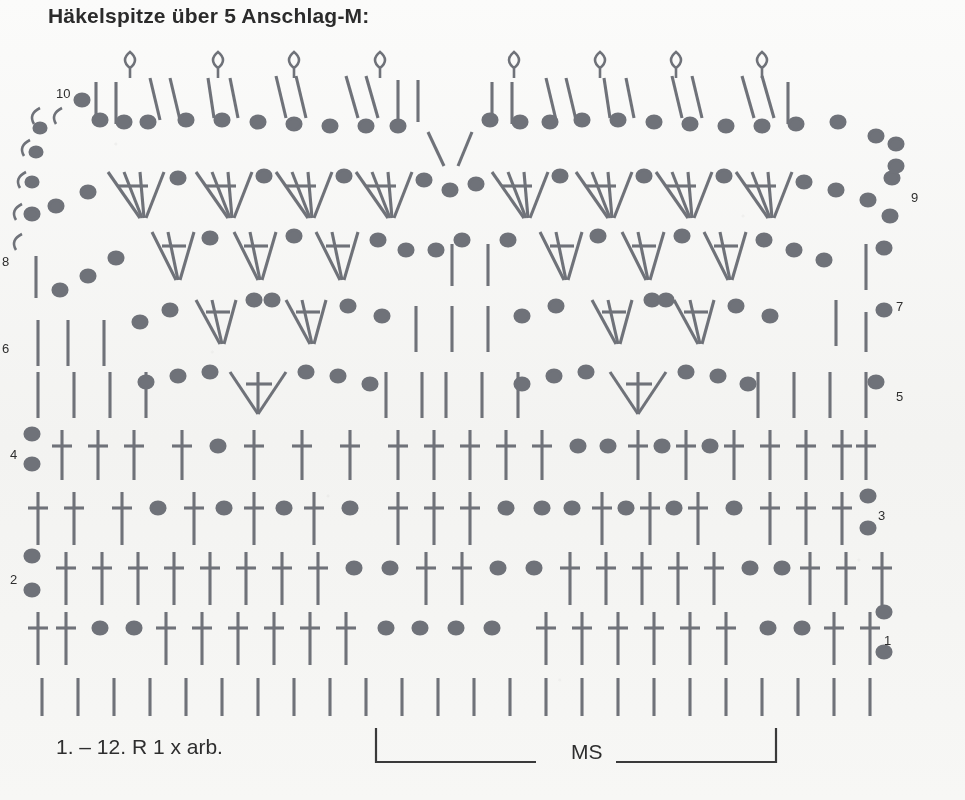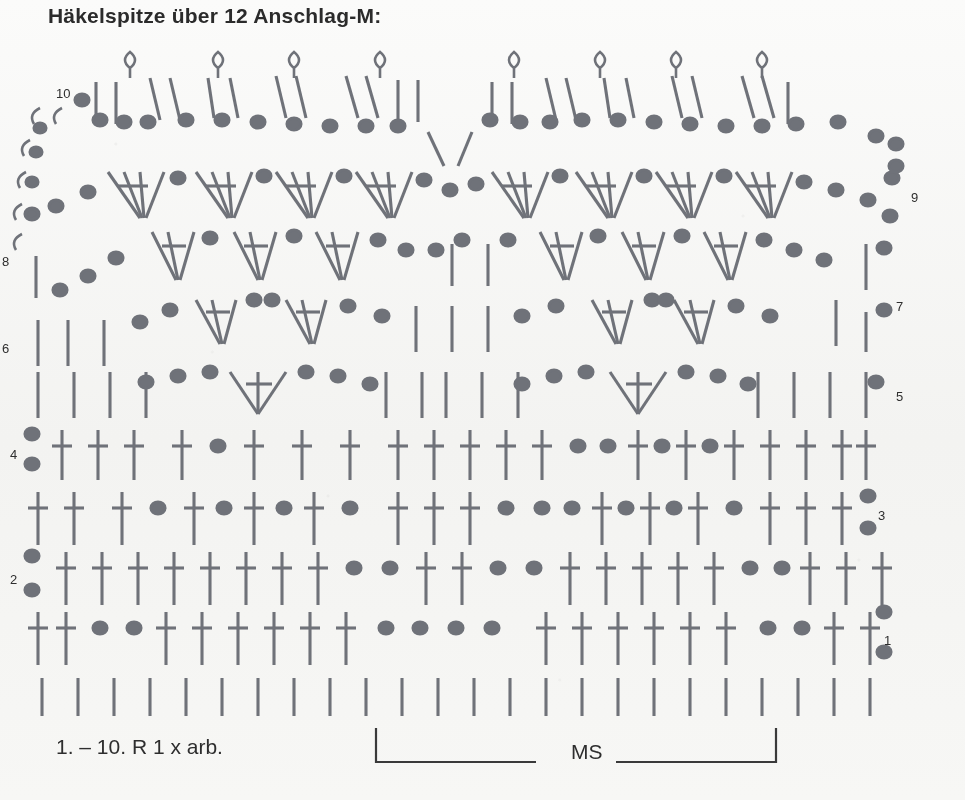--- a/index.html
+++ b/index.html
@@ -86,21 +86,21 @@
     stroke-width: 2.2;
     fill: none;
   }
 </style>
 </head>
 <body>
 
 <div id="page">
   <div id="paper-texture"></div>
 
-  <div id="title">Häkelspitze über 12 Anschlag-M:</div>
+  <div id="title">Häkelspitze über 5 Anschlag-M:</div>
 
   <svg id="chart" width="965" height="800" viewBox="0 0 965 800" aria-hidden="true">
     <g class="stitch">
 
       <g>
         <line x1="42" y1="678" x2="42" y2="716"></line>
         <line x1="78" y1="678" x2="78" y2="716"></line>
         <line x1="114" y1="678" x2="114" y2="716"></line>
         <line x1="150" y1="678" x2="150" y2="716"></line>
         <line x1="186" y1="678" x2="186" y2="716"></line>
@@ -647,15 +647,15 @@
   <div class="row-num" style="left:911px; top:190px;">9</div>
   <div class="row-num" style="left:2px;  top:254px;">8</div>
   <div class="row-num" style="left:896px; top:299px;">7</div>
   <div class="row-num" style="left:2px;  top:341px;">6</div>
   <div class="row-num" style="left:896px; top:389px;">5</div>
   <div class="row-num" style="left:10px; top:447px;">4</div>
   <div class="row-num" style="left:878px; top:508px;">3</div>
   <div class="row-num" style="left:10px; top:572px;">2</div>
   <div class="row-num" style="left:884px; top:633px;">1</div>
 
-  <div id="footnote">1. – 10. R 1 x arb.</div>
+  <div id="footnote">1. – 12. R 1 x arb.</div>
   <div id="ms-label">MS</div>
 </div>
 
 </body></html>

